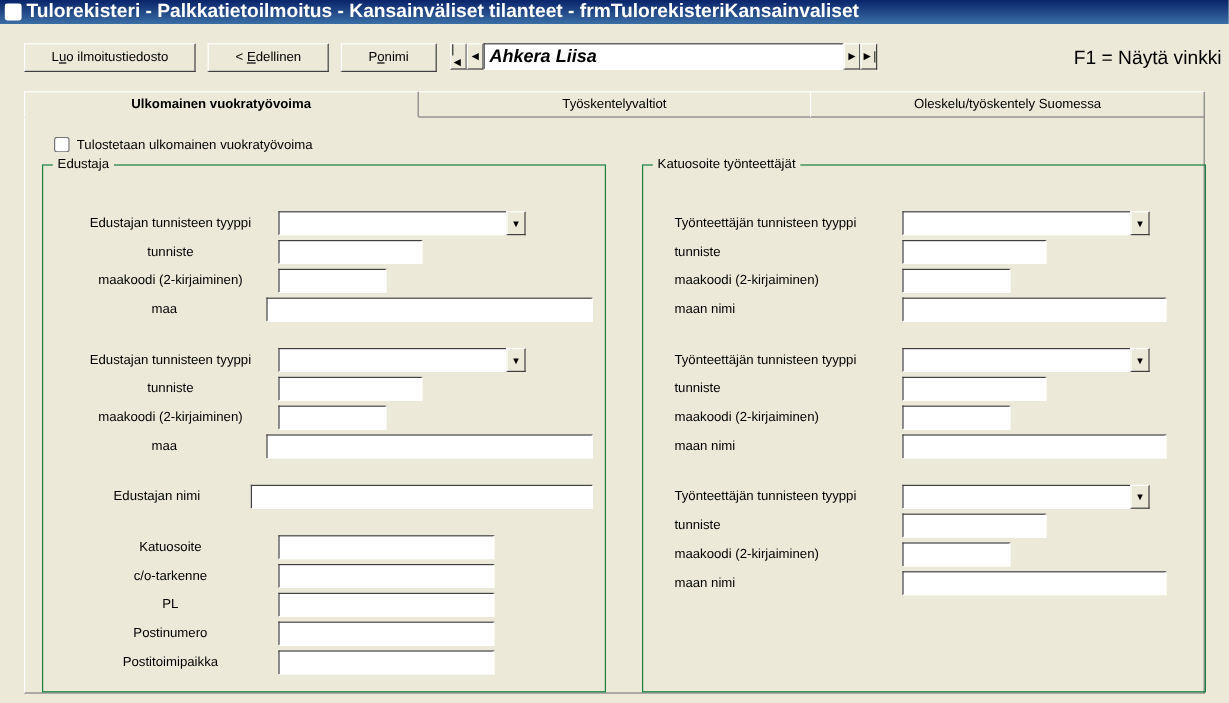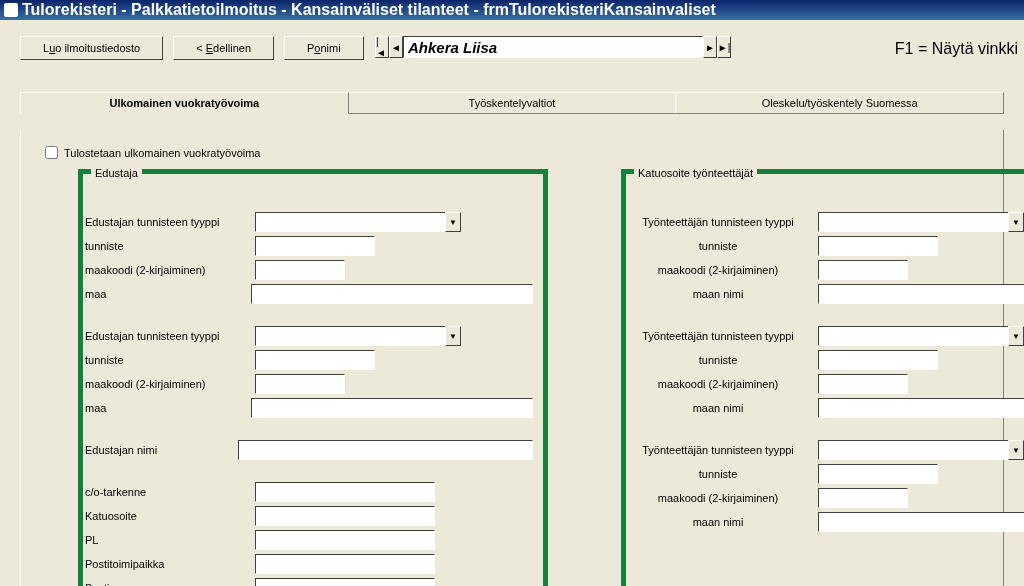--- a/index.html
+++ b/index.html
@@ -80,21 +80,21 @@
     font-style: italic;
   }
   .hint {
     position: absolute;
     right: 6px;
     top: 20px;
     font-size: 16px;
   }
   .tabstrip {
     display:flex;
-    margin: 16px 20px;
+    margin: 0 20px;
   }
   .tab {
     flex: 1;
     height: 22px;
     border: 1px solid #808080;
     border-top-color:#fff; border-left-color:#fff;
     background:#ece9d8;
     display:flex; align-items:center; justify-content:center;
     font-size:11px;
     position:relative;
@@ -116,43 +116,42 @@
     padding: 16px 14px 0 14px;
   }
   .chk-row {
     display:flex; align-items:center; gap:6px;
     margin-bottom: 10px;
     margin-left: 10px;
   }
   input[type=checkbox] { margin:0; }
   .two-col { display:flex; gap: 30px; }
   .fieldset {
-    border: 5px solid #15803d;
+    border: 1px solid #15803d;
     position: relative;
-    padding: 20px 10px 10px 2px;
+    padding: 20px 10px 10px 26px;
     flex: 1;
     min-width: 470px;
-    margin-left: 43px;
   }
   .fsl {
     position:absolute; top:-7px; left:8px;
     background:#ece9d8; padding:0 4px;
   }
   .form-row {
     display:flex; align-items:center;
     margin-bottom: 4px;
   }
   .lbl {
     width: 170px;
-    text-align: left;
+    text-align: center;
     padding-right: 10px;
   }
   .lbl2 {
     width: 190px;
-    text-align: center;
+    text-align: left;
     padding-right: 10px;
   }
   .sunk {
     background:#fff;
     border:1px solid #808080;
     border-top-color:#404040; border-left-color:#404040;
     border-bottom-color:#fff; border-right-color:#fff;
     height: 20px;
     padding: 2px 3px;
     font: inherit;
@@ -271,37 +270,37 @@
       </div>
 
       <div class="spacer"></div>
       <div class="form-row">
         <div class="lbl">Edustajan nimi</div>
         <input class="sunk w-xlong" style="">
       </div>
 
       <div class="spacer"></div>
       <div class="form-row">
+        <div class="lbl">Katuosoite</div>
+        <input class="sunk w-mid2" style="">
+      </div>
+      <div class="form-row">
         <div class="lbl">c/o-tarkenne</div>
         <input class="sunk w-mid2" style="">
       </div>
       <div class="form-row">
-        <div class="lbl">Katuosoite</div>
-        <input class="sunk w-mid2" style="">
-      </div>
-      <div class="form-row">
         <div class="lbl">PL</div>
         <input class="sunk w-mid2" style="">
       </div>
       <div class="form-row">
+        <div class="lbl">Postinumero</div>
+        <input class="sunk w-mid2" style="">
+      </div>
+      <div class="form-row">
         <div class="lbl">Postitoimipaikka</div>
-        <input class="sunk w-mid2" style="">
-      </div>
-      <div class="form-row">
-        <div class="lbl">Postinumero</div>
         <input class="sunk w-mid2" style="">
       </div>
     </div>
 
     <div class="fieldset">
       <div class="fsl">Katuosoite työnteettäjät</div>
 
       <div class="spacer"></div>
       <div class="form-row">
         <div class="lbl2">Työnteettäjän tunnisteen tyyppi</div>

